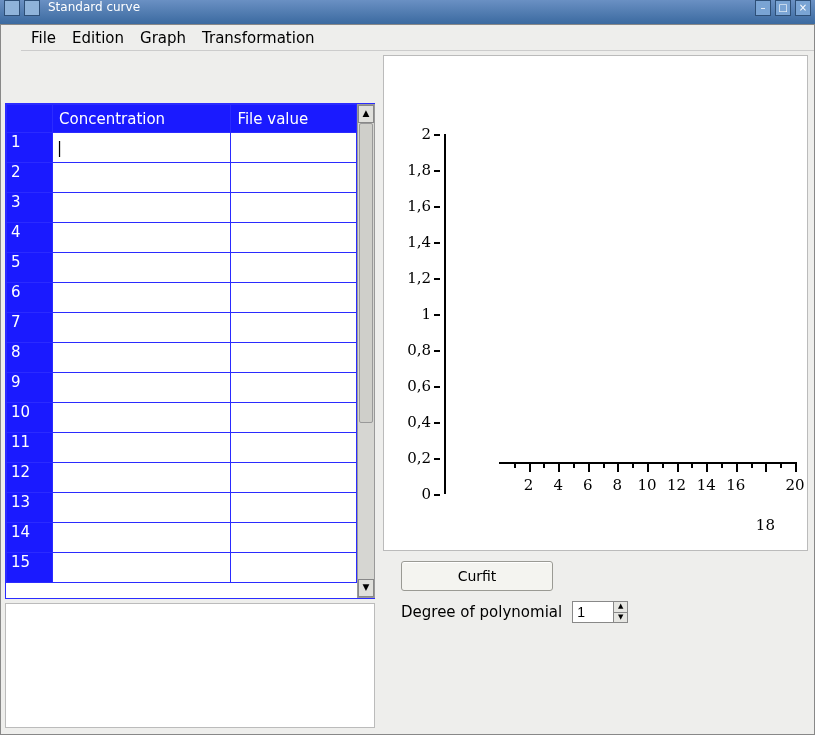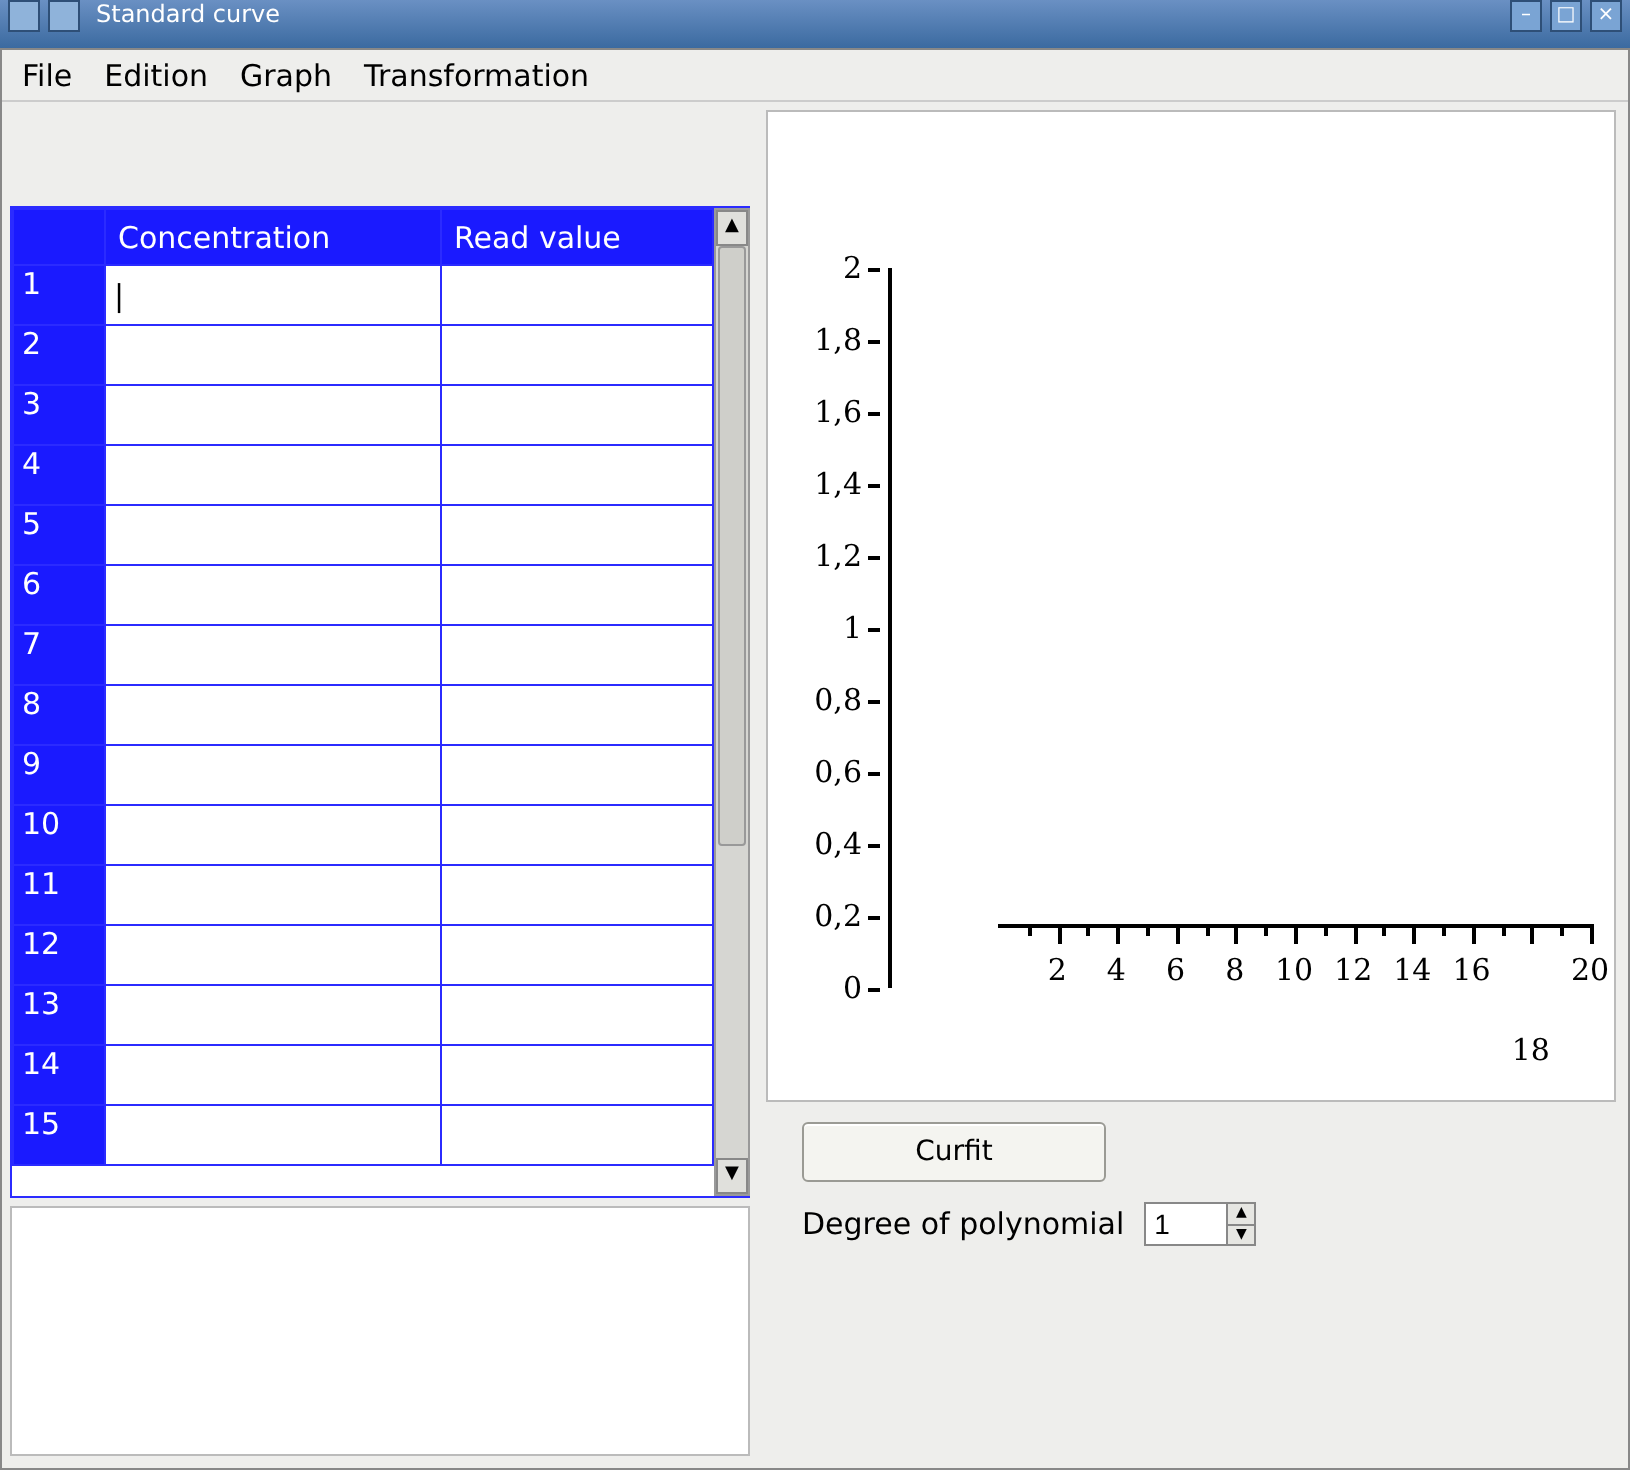--- a/index.html
+++ b/index.html
@@ -6,21 +6,21 @@
   html, body { width: 815px; height: 735px; font-family: "DejaVu Sans", Arial, sans-serif; font-size: 13px; overflow: hidden; background: #a7b8cd; }
   
   .titlebar { height: 24px; background: linear-gradient(#6a90c3,#3b6aa0); color: #fff; display: flex; align-items: flex-start; font-size: 12px; padding: 0 4px; }
   .titlebar .left-icons { display: flex; gap: 4px; margin-right: 8px; }
   .tb-icon { width: 16px; height: 16px; background: #8fb3da; border: 1px solid #2e4f77; display: inline-block; }
   .titlebar .title { flex: 1; }
   .titlebar .right-icons { display: flex; gap: 4px; }
   .win-btn { width: 16px; height: 16px; background: #7aa4d4; border: 1px solid #2e4f77; color: #fff; font-size: 10px; line-height: 14px; text-align: center; cursor: pointer; }
   
   .window { border: 1px solid #888; background: #eeeeec; height: calc(735px - 24px); display: flex; flex-direction: column; padding: 0; }
-  .menubar { height: 26px; display: flex; align-items: center; gap: 16px; padding: 0 10px; font-size: 15px; background: #eeeeec; border-bottom: 1px solid #ccc; }
+  .menubar { height: 26px; display: flex; align-items: center; gap: 16px; padding: 0 10px; font-size: 15px; background: #eeeeec; border-bottom: 1px solid #ccc; margin-left: 20px; }
   .menubar .menu-item { cursor: pointer; }
   .content { flex: 1; display: flex; gap: 8px; padding: 4px 6px 6px 4px; }
   
   .left-pane { width: 370px; display: flex; flex-direction: column; margin-top: 48px; }
   .table-wrap { position: relative; display: flex; height: 496px; background: #fff; border: 1px solid #2b2bff; border-right: none; }
   .table-scroll { overflow: hidden; flex: 1; }
   table.data { border-collapse: collapse; width: 100%; }
   table.data th, table.data td { border: 1px solid #2b2bff; font-size: 15px; font-weight: normal; color: #fff; }
   table.data th { background: #1a1aff; text-align: left; padding: 2px 6px; height: 28px; }
   table.data th.corner { background: #1a1aff; width: 46px; }
@@ -83,21 +83,21 @@
   <div class="content">
 
     <div class="left-pane">
       <div class="table-wrap">
         <div class="table-scroll">
           <table class="data">
             <tbody>
                 <tr>
               <th class="corner"></th>
               <th>Concentration</th>
-              <th>Read value</th>
+              <th>File value</th>
             </tr>
             </tbody>
               <tbody id="tbody">
                 <tr>
                   <td class="rownum">1</td>
                   <td class="cell cursor"></td>
                   <td class="cell"></td>
                 </tr>
                 <tr>
                   <td class="rownum">2</td>

